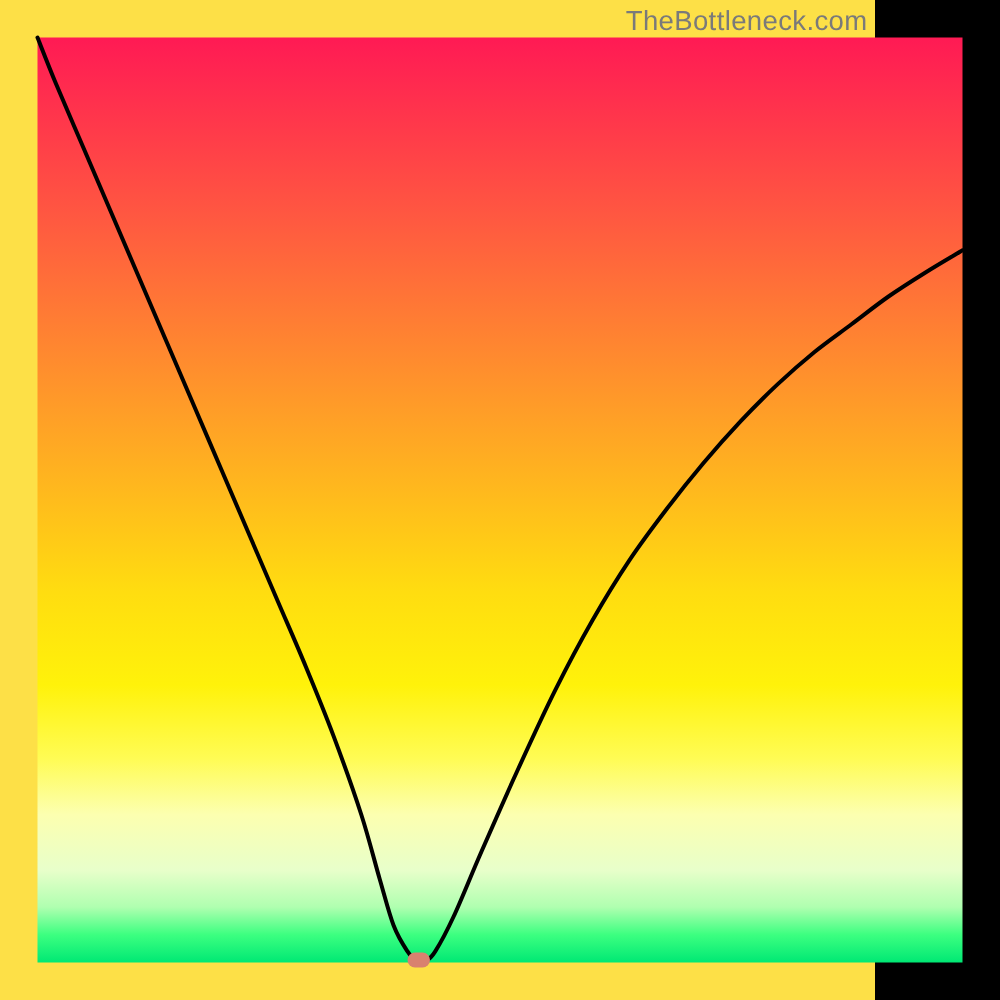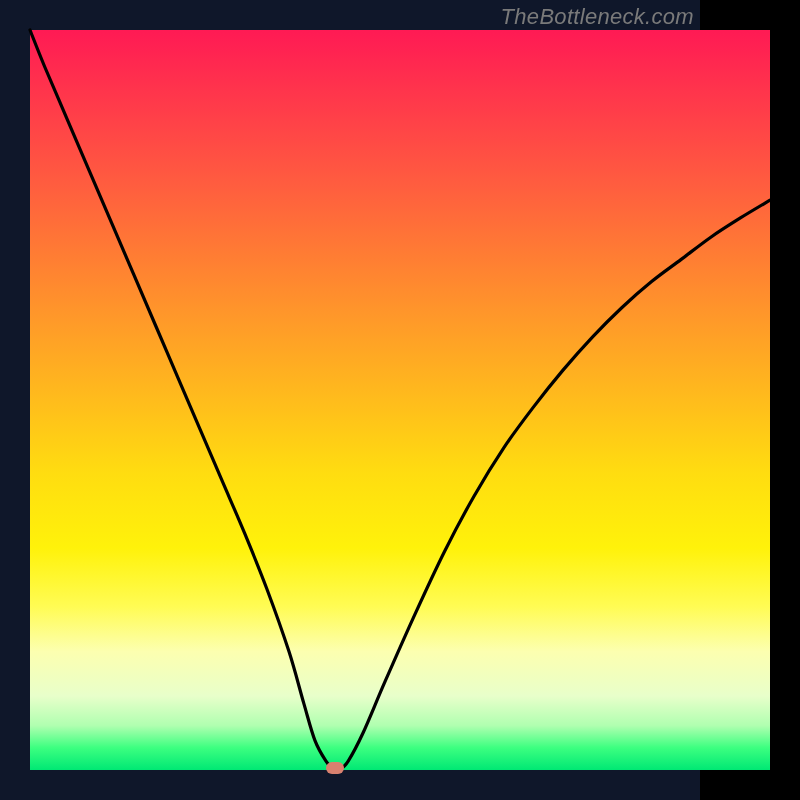--- a/index.html
+++ b/index.html
@@ -8,22 +8,21 @@
     width: 800px;
     height: 800px;
     background: #000;
     overflow: hidden;
     font-family: Arial, Helvetica, sans-serif;
   }
   .frame {
     position: relative;
     width: 700px;
     height: 800px;
-    background: #0f172a;
-    font-style: italic;
+    background: #fde047;
   }
   .plot-area {
     position: absolute;
     left: 30px;
     top: 30px;
     width: 740px;
     height: 740px;
     
     background: linear-gradient(to bottom,
       #ff1a54 0%,

